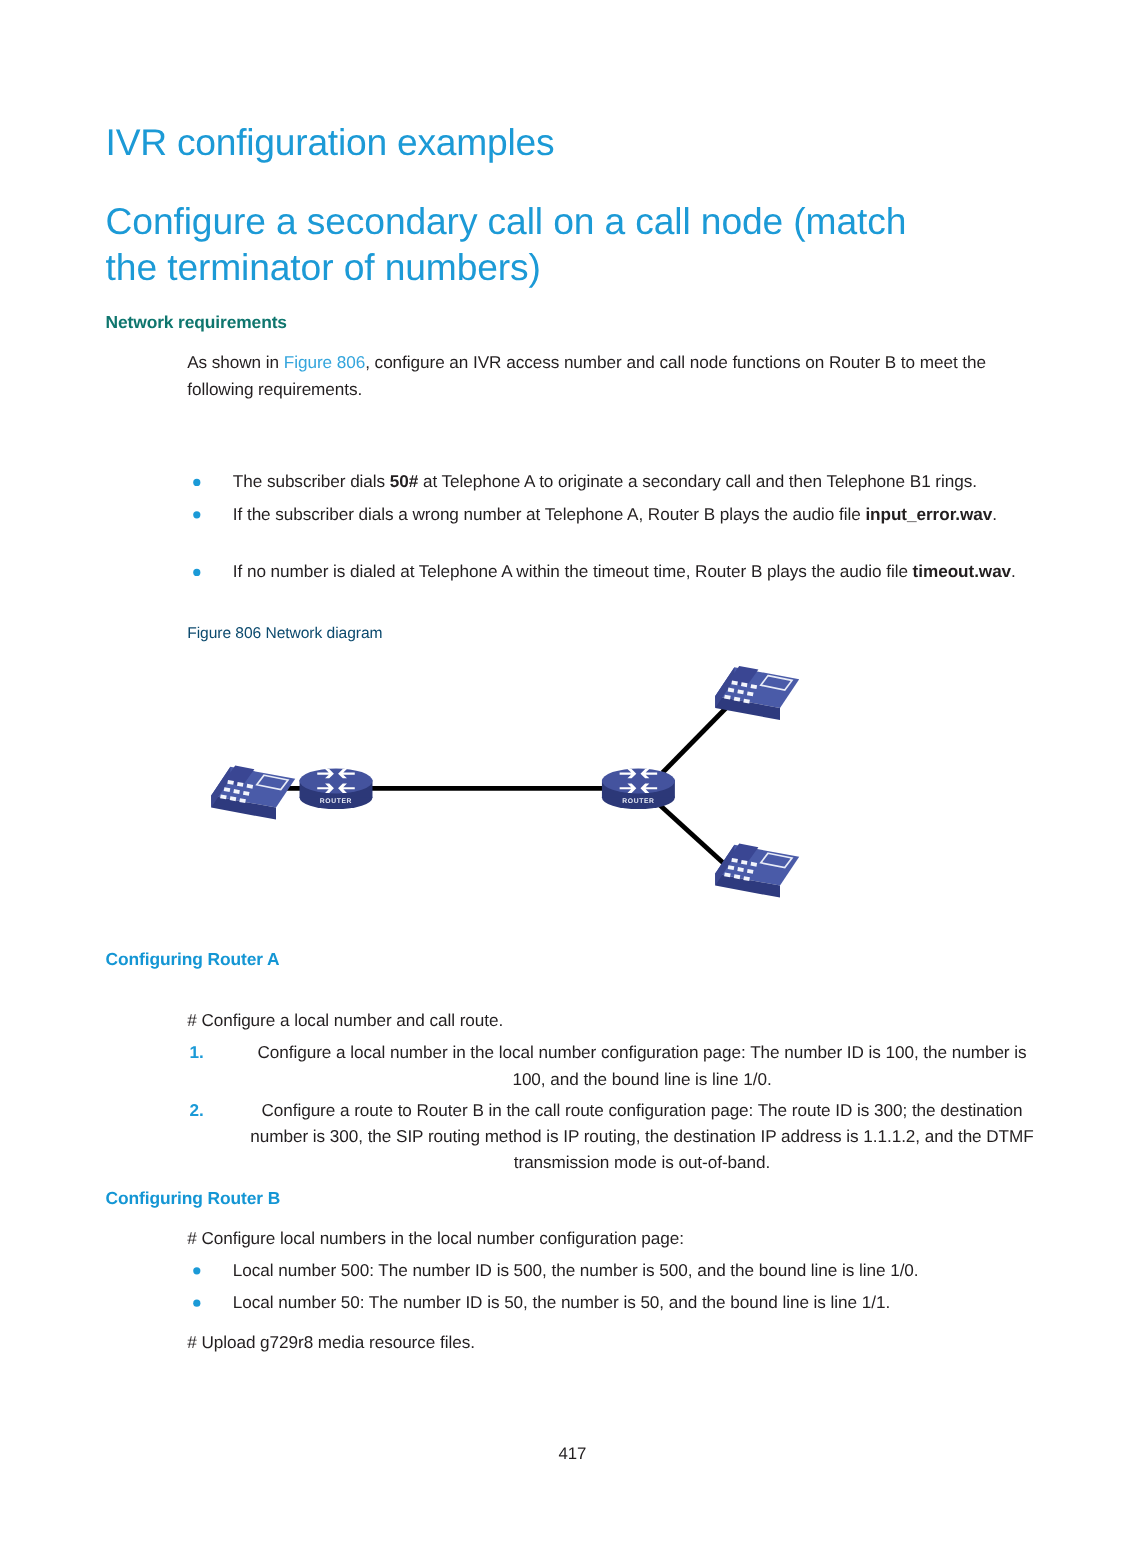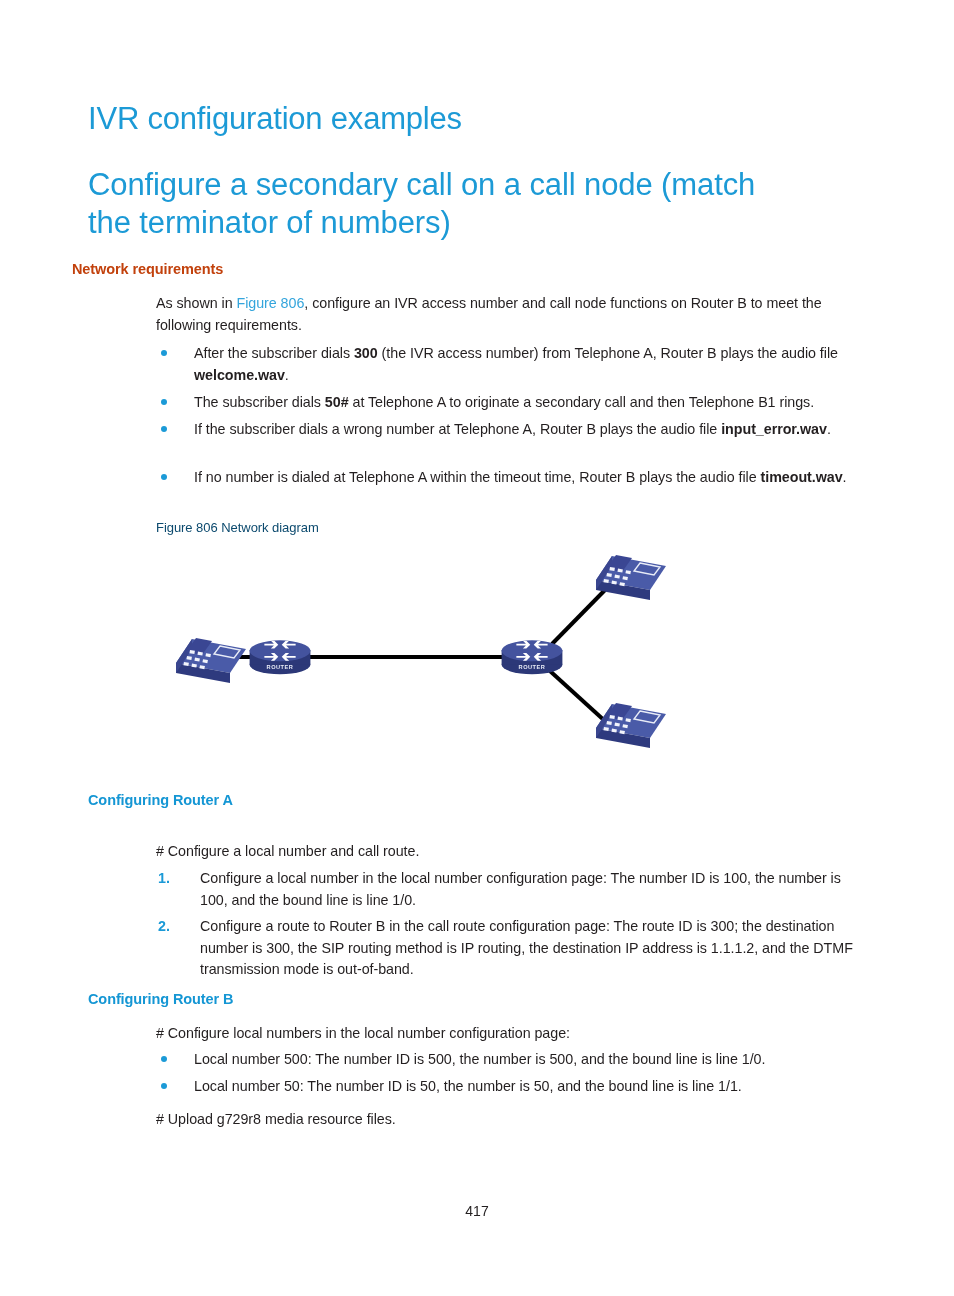--- a/index.html
+++ b/index.html
@@ -42,25 +42,25 @@
     top: 166px;
     width: 700px;
     font-size: 31px;
     font-weight: 400;
     line-height: 38px;
     color: #1c9ad6;
     letter-spacing: -0.1px;
   }
   .h3 {
     position: absolute;
-    left: 72px;
+    left: 88px;
     top: 261px;
     font-size: 14.5px;
     font-weight: bold;
-    color: #c2410c;
+    color: #0f766e;
     letter-spacing: -0.1px;
   }
   .h3b {
     position: absolute;
     left: 88px;
     font-size: 14.5px;
     font-weight: bold;
     color: #1496d4;
     letter-spacing: -0.1px;
   }
@@ -116,20 +116,21 @@
     position: absolute;
     left: 2px;
     top: 0;
     font-weight: bold;
     color: #1b9ad7;
     font-size: 14.3px;
   }
   .numitem .ntext {
     display: block;
     margin-left: 44px;
+    text-align: center;
   }
 
   
   .figcap {
     position: absolute;
     left: 156px;
     font-size: 13px;
     font-weight: normal;
     color: #0c4a6e;
     letter-spacing: -0.05px;
@@ -164,24 +165,20 @@
   <div class="h1">IVR configuration examples</div>
 
   <div class="h2">Configure a secondary call on a call node (match the terminator of numbers)</div>
 
   <div class="h3">Network requirements</div>
 
   <div class="para" style="top:293px;">
     <span>As shown in </span><span class="xref">Figure 806</span><span>, configure an IVR access number and call node functions on Router B to meet the following requirements.</span>
   </div>
 
-  <div class="bullet" style="top:343px;">
-    <span class="marker"></span>
-    <span class="btext"><span>After the subscriber dials </span><b>300</b><span> (the IVR access number) from Telephone A, Router B plays the audio file </span><b>welcome.wav</b><span>.</span></span>
-  </div>
 
   <div class="bullet" style="top:392px;">
     <span class="marker"></span>
     <span class="btext"><span>The subscriber dials </span><b>50#</b><span> at Telephone A to originate a secondary call and then Telephone B1 rings.</span></span>
   </div>
 
   <div class="bullet" style="top:419px;">
     <span class="marker"></span>
     <span class="btext"><span>If the subscriber dials a wrong number at Telephone A, Router B plays the audio file </span><b>input_error.wav</b><span>.</span></span>
   </div>

